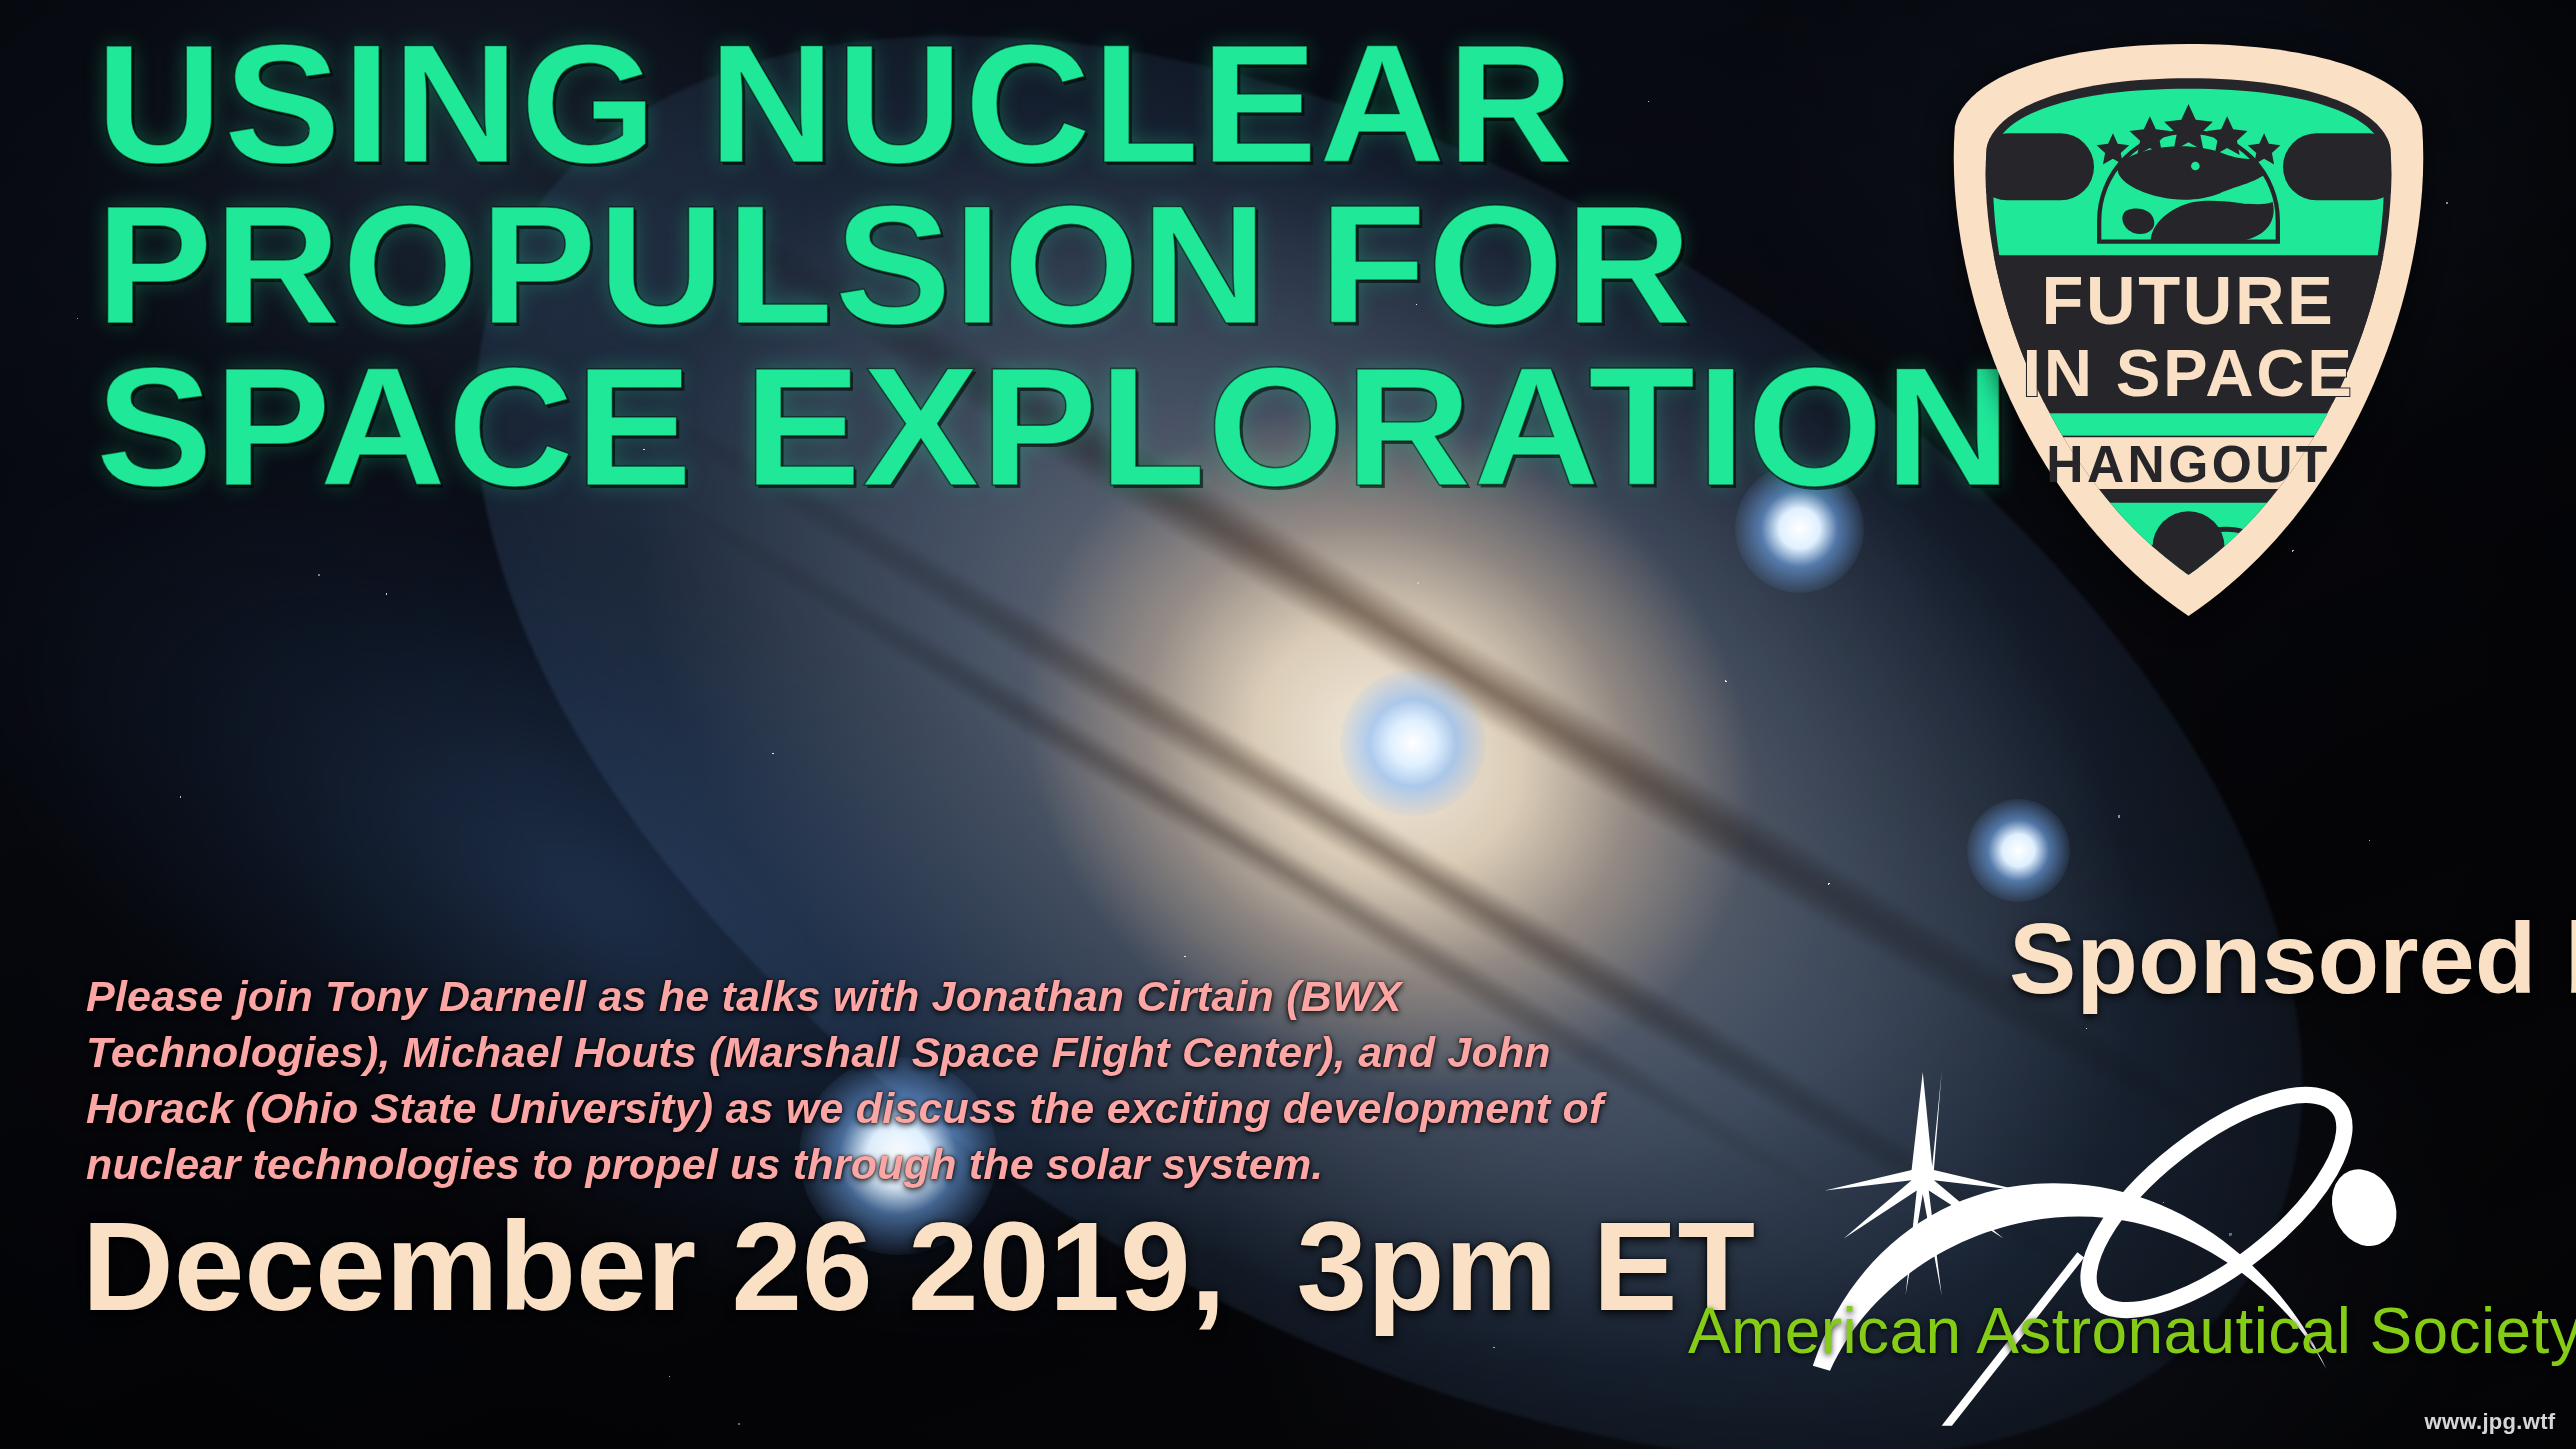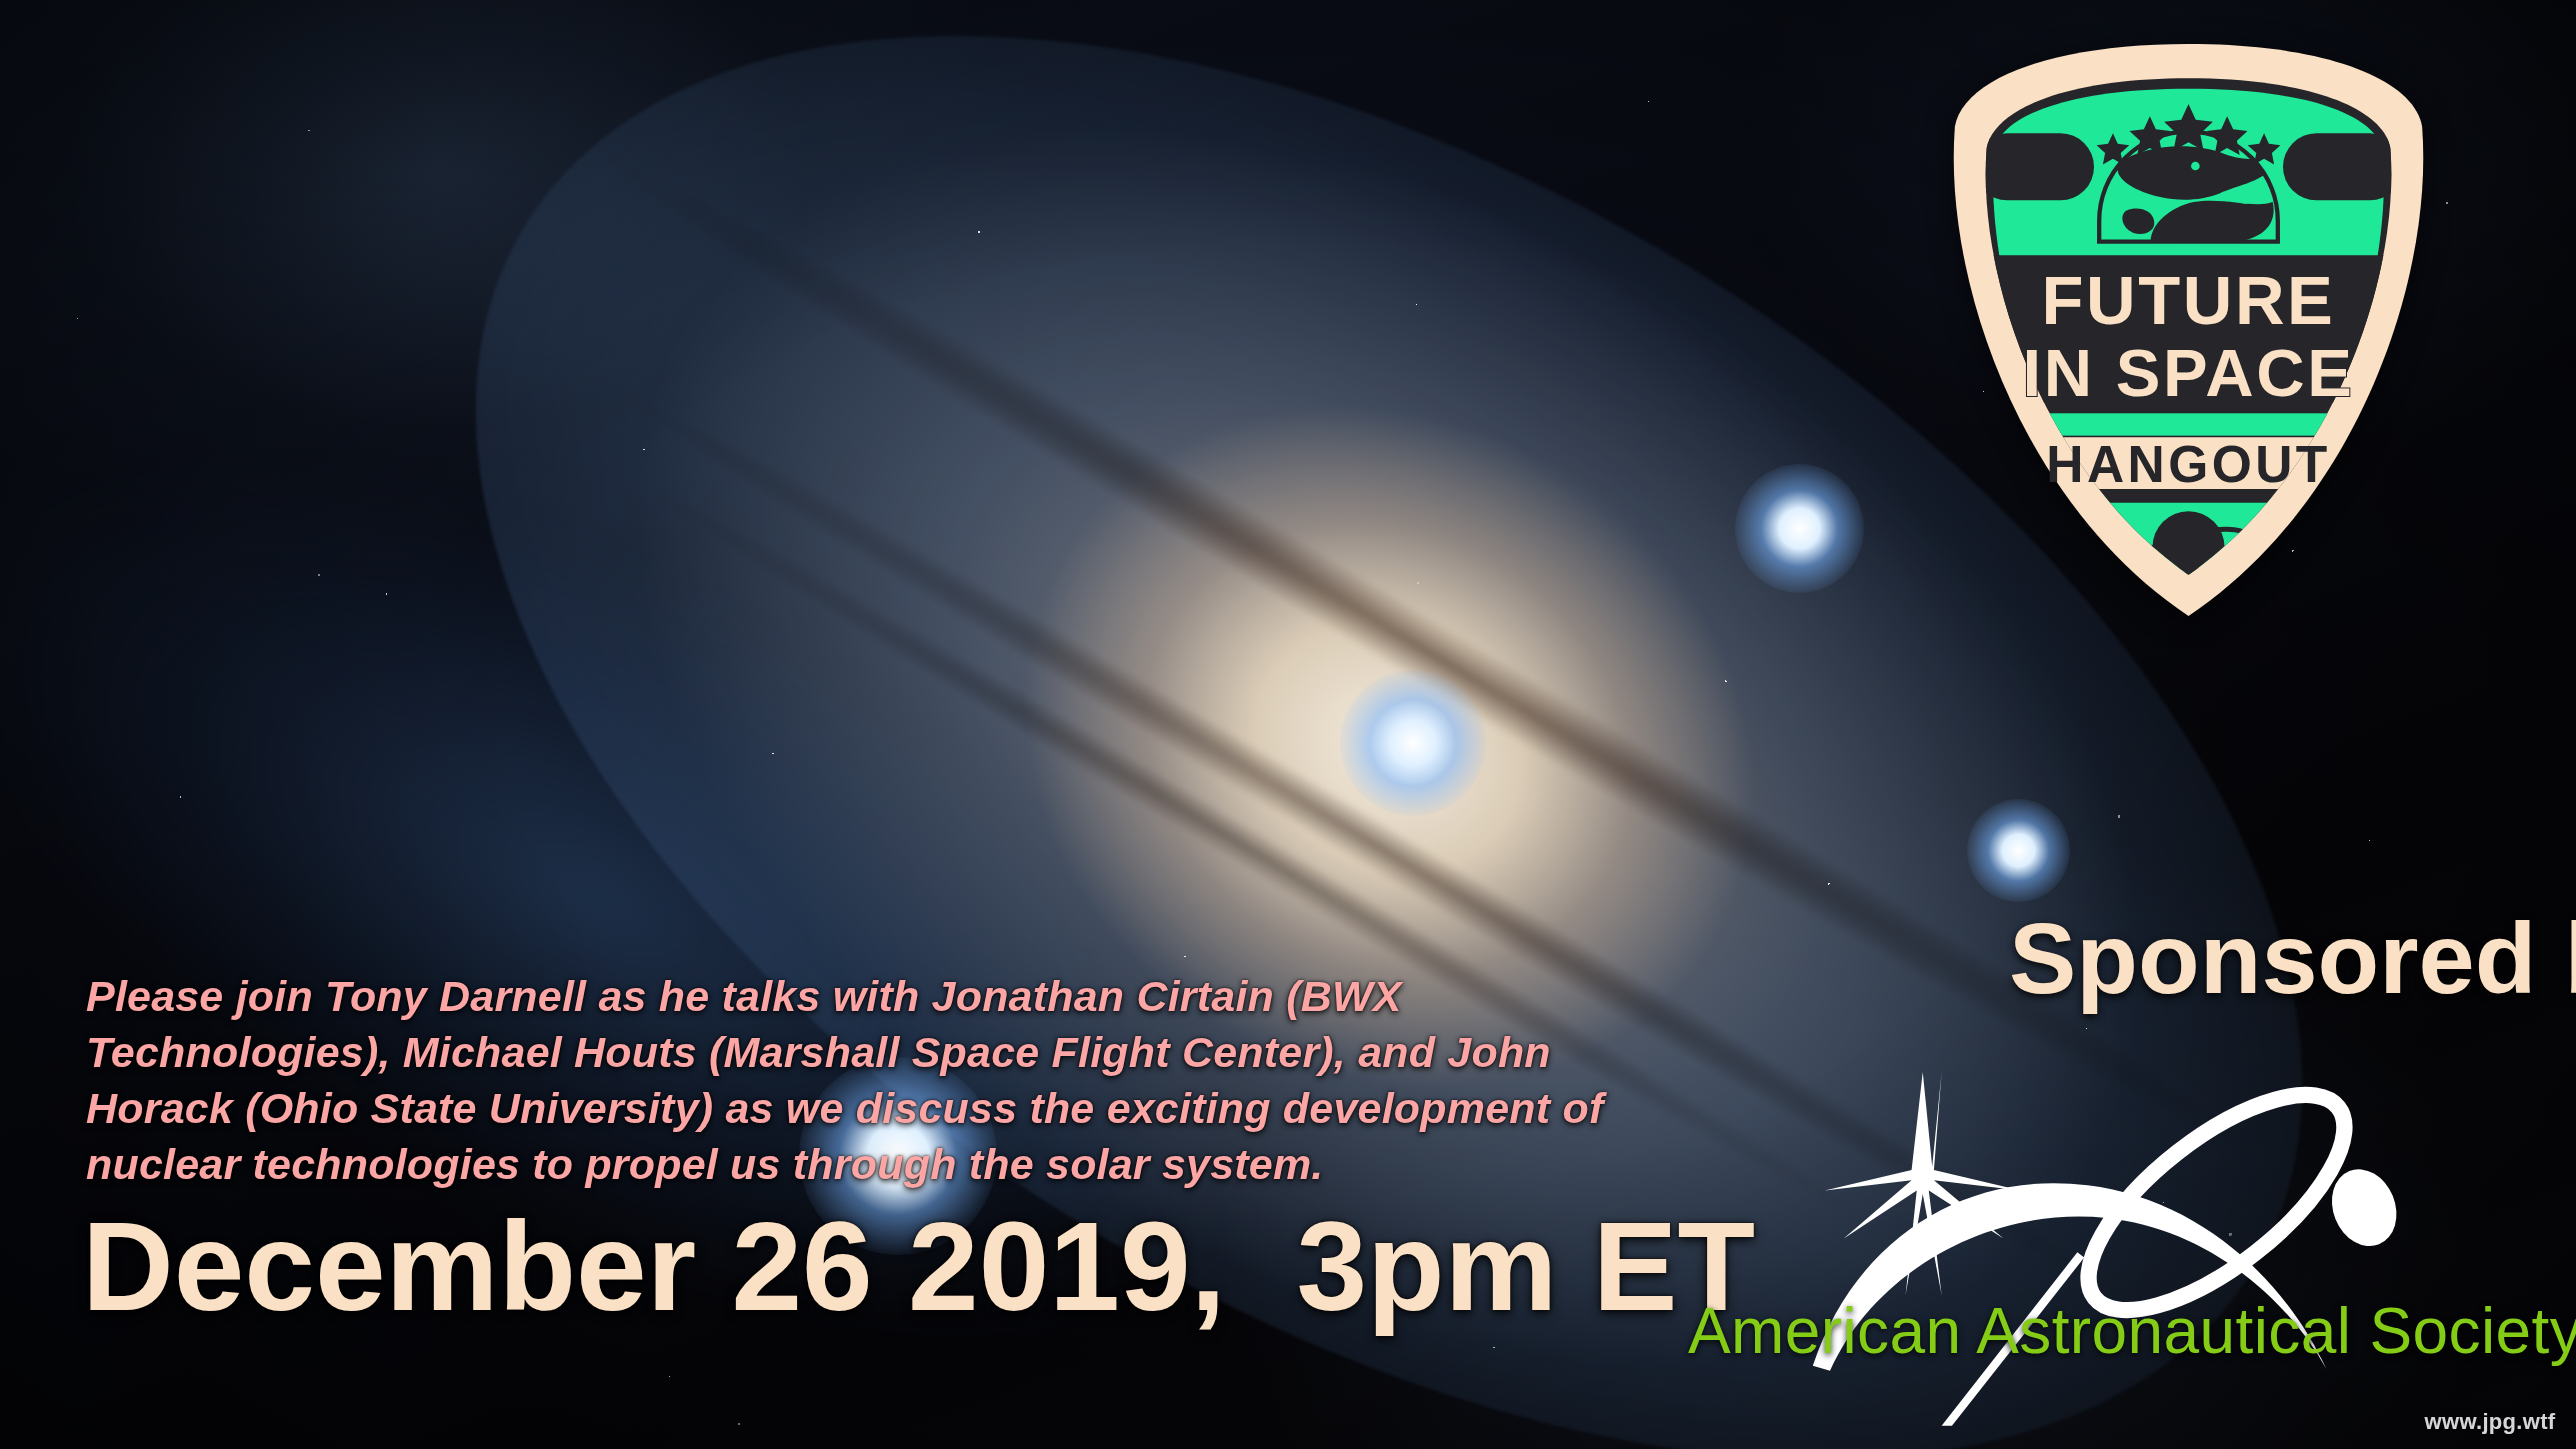--- a/index.html
+++ b/index.html
@@ -212,20 +212,25 @@
   <div class="stars"></div>
   <div class="stars b"></div>
 
   <div class="glow-star" style="left:799px;top:1057px;width:198px;height:198px;"></div>
   <div class="glow-star" style="left:1735px;top:464px;width:129px;height:129px;"></div>
   <div class="glow-star" style="left:1967px;top:799px;width:103px;height:103px;"></div>
   <div class="glow-star" style="left:1340px;top:670px;width:146px;height:146px;"></div>
 
   <div class="vignette"></div>
 
+  <div class="headline">
+    <span class="hl-line">USING NUCLEAR</span>
+    <span class="hl-line">PROPULSION FOR</span>
+    <span class="hl-line">SPACE EXPLORATION</span>
+  </div>
 
   <p class="blurb">Please join Tony Darnell as he talks with Jonathan Cirtain (BWX Technologies), Michael Houts (Marshall Space Flight Center), and John Horack (Ohio State University) as we discuss the exciting development of nuclear technologies to propel us through the solar system.</p>
 
   <div class="dateline">December 26 2019,  3pm ET</div>
 
   <div class="badge">
     <svg viewBox="0 0 588 710" xmlns="http://www.w3.org/2000/svg">
       <defs>
         <clipPath id="shieldClip">
           <path d="M294 22 C 452 22 556 62 566 118 C 580 300 486 560 294 688 C 102 560 8 300 22 118 C 32 62 136 22 294 22 Z"></path>

